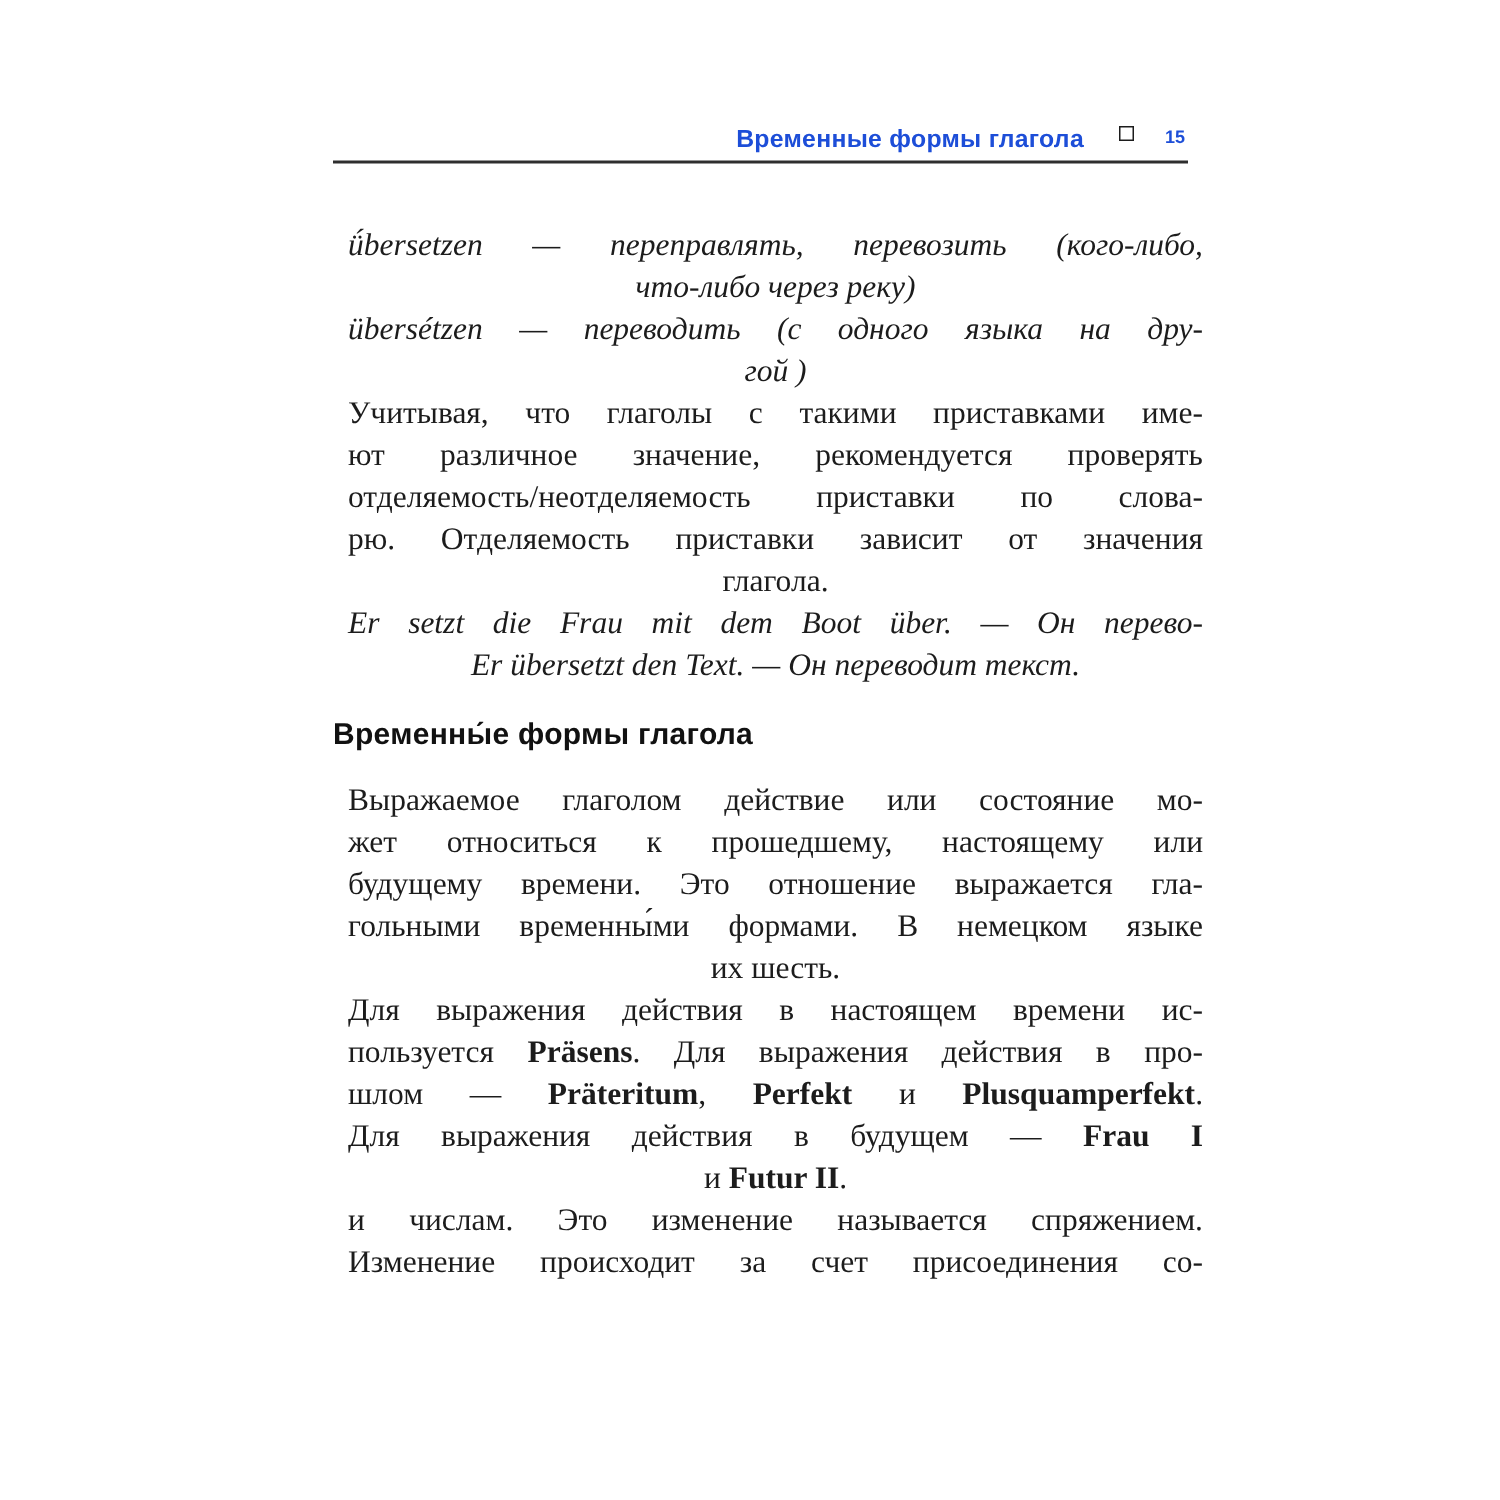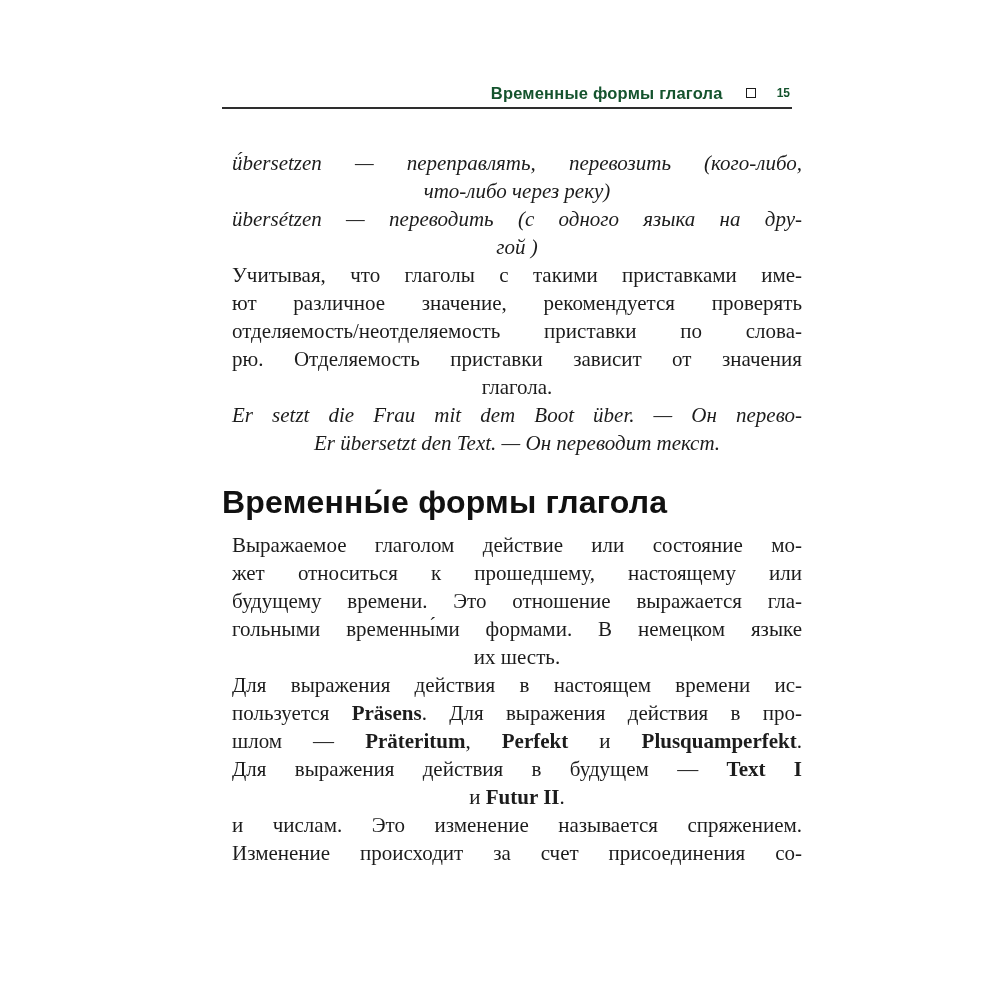--- a/index.html
+++ b/index.html
@@ -21,25 +21,24 @@
   .content {
     position: absolute;
     left: 222px;
     top: 84px;
     width: 570px;
   }
   
   .page-header {
     display: flex;
     justify-content: flex-end;
-    align-items: center;
     font-family: "Liberation Sans", sans-serif;
     font-weight: bold;
     font-size: 16.5px;
-    color: #14532d;
+    color: #1d4ed8;
     height: 18px;
   }
   .rh-title { letter-spacing: 0.2px; }
   .rh-square {
     display: inline-block;
     width: 8px; height: 8px;
     border: 1.6px solid #1c1c1c;
     margin: 0 21px 0 23px;
     position: relative;
     top: 0px;
@@ -57,24 +56,24 @@
     line-height: 28px;
   }
   .ln { width: 100%; margin-left: 10px; }
   .j { text-align: justify; text-align-last: justify; }
   .l { text-align: center; }
   .it { font-style: italic; }
   .b { font-weight: bold; }
   .section-heading {
     font-family: "Liberation Sans", sans-serif;
     font-weight: bold;
-    font-size: 32px;
+    font-size: 20px;
     line-height: 30px;
     color: #111111;
-    margin: 30px 0 14px 0;
+    margin: 18px 0 14px 0;
     letter-spacing: 0.2px;
   }
 </style>
 </head>
 <body>
 
 <div class="page">
   <div class="content">
 
     <header class="page-header">
@@ -126,21 +125,21 @@
         <div class="ln j">
           <span>Для выражения действия в настоящем времени ис-</span>
         </div>
         <div class="ln j">
           <span>пользуется </span><span class="b">Präsens</span><span>. Для выражения действия в про-</span>
         </div>
         <div class="ln j">
           <span>шлом — </span><span class="b">Präteritum</span><span>, </span><span class="b">Perfekt</span><span> и </span><span class="b">Plusquamperfekt</span><span>.</span>
         </div>
         <div class="ln j">
-          <span>Для выражения действия в будущем — </span><span class="b">Text I</span>
+          <span>Для выражения действия в будущем — </span><span class="b">Frau I</span>
         </div>
         <div class="ln l">
           <span>и </span><span class="b">Futur II</span><span>.</span>
         </div>
       </div>
 
       <div>
         <div class="ln j">и числам. Это изменение называется спряжением.</div>
         <div class="ln j">Изменение происходит за счет присоединения со-</div>
       </div>

